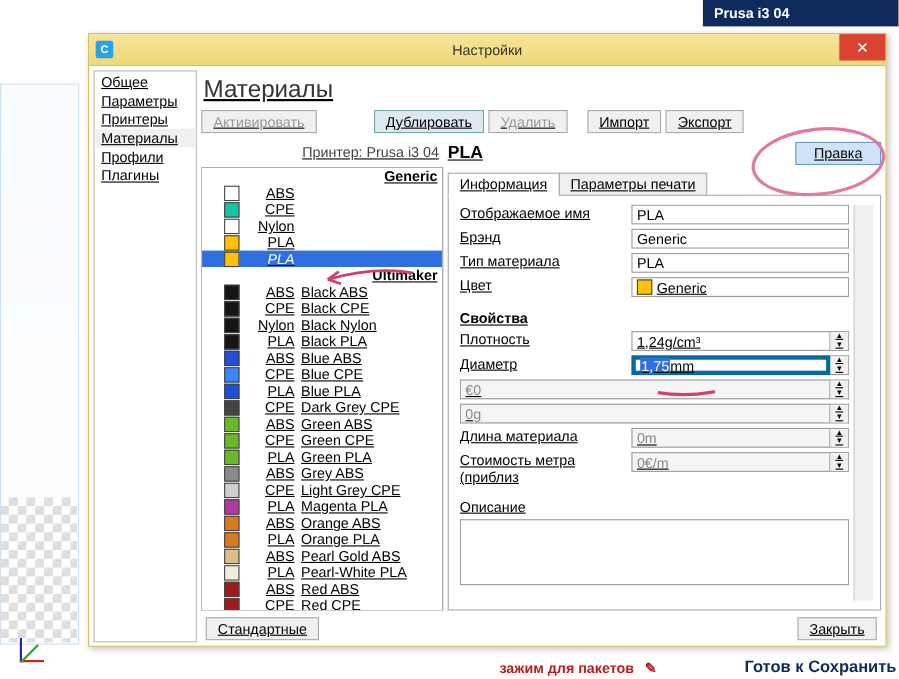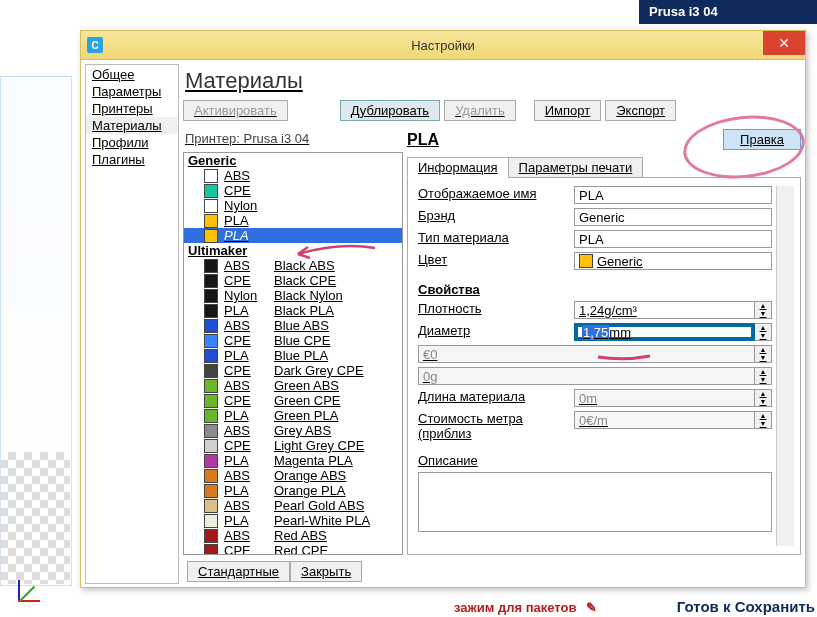--- a/index.html
+++ b/index.html
@@ -87,21 +87,21 @@
   .spin div { flex:1; font-size:7px; line-height:7px; text-align:center; background:#f0f0f0; }
   .color-field { display:flex; align-items:center; border:1px solid #999; height:18px; box-sizing:border-box; width:100%; }
   .color-field .sw { margin:0 4px; }
   .section-h { font-weight:bold; margin-top:8px; }
   .desc-box { border:1px solid #999; height:60px; width:100%; box-sizing:border-box; }
   .vscroll-fake { width:17px; background:#f0f0f0; border-left:1px solid #ccc; }
 
   .diameter-hl .tinput { border:4px solid #0369a1; }
   .diameter-sel { background:#2f6fe0; color:#fff; padding:0 1px; }
 
-  .bottom-buttons { display:flex; justify-content:flex-start; padding:6px 4px 2px; }
+  .bottom-buttons { display:flex; justify-content:space-between; padding:6px 4px 2px; }
 
   
   .anno { position:absolute; pointer-events:none; }
   .red-circle { left:683px; top:116px; width:116px; height:56px;
                 border:3px solid #e07aa0; border-radius:50%; transform:rotate(-6deg); }
 </style>
 </head>
 <body>
 
 <div class="bg-blue-bar">
@@ -148,21 +148,21 @@
           <span class="btn disabled">Удалить</span>
         </div>
         <div class="spacer"></div>
         <div class="grp">
           <span class="btn">Импорт</span>
           <span class="btn">Экспорт</span>
         </div>
       </div>
 
       <div style="display:flex; gap:6px; flex:1; min-height:0;">
-        <div style="width:218px; display:flex; flex-direction:column;">
+        <div style="width:218px; display:flex; flex-direction:column;text-align:right;">
           <div class="printer-label">Принтер: Prusa i3 04</div>
           <div class="mat-list" id="matlist">
               <div class="group">Generic</div>
               <div class="row">
                 <span class="sw" style="background: rgb(255, 255, 255);"></span>
                 <span class="mat">ABS</span>
               </div>
               <div class="row">
                 <span class="sw" style="background: rgb(25, 196, 162);"></span>
                 <span class="mat">CPE</span>

